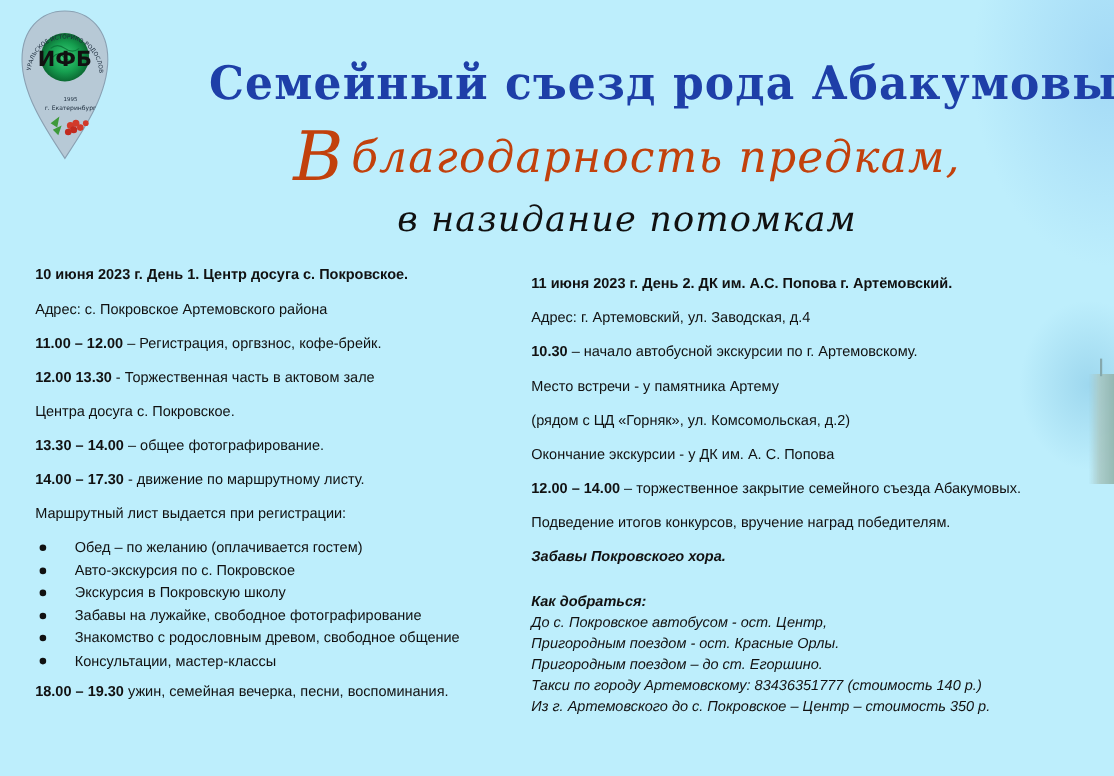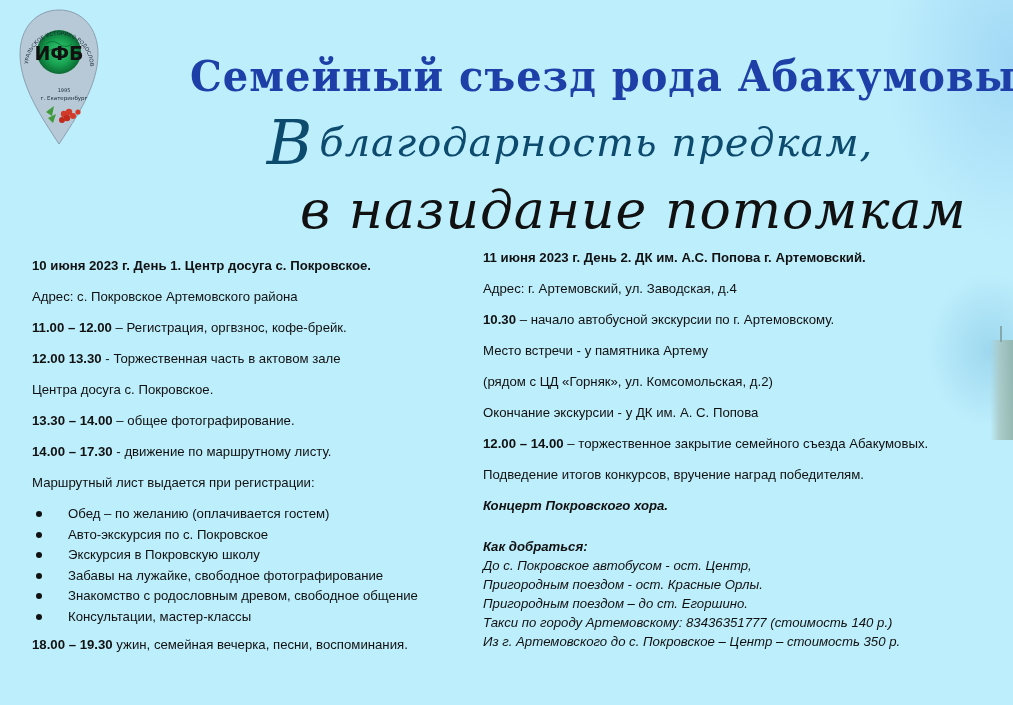--- a/index.html
+++ b/index.html
@@ -41,42 +41,42 @@
       letter-spacing: 1px;
       color: #1e3fa8;
       white-space: nowrap;
       transform: scaleY(1.05);
     }
     .subtitle1 {
       position: absolute; left: 240px; top: 112px; width: 660px;
       font-family: "DejaVu Serif", serif;
       font-style: italic;
       font-size: 40px;
-      color: #0c4a6e;
+      color: #c2410c;
       text-align: center;
       white-space: nowrap;
       letter-spacing: 1px;
     }
     .subtitle1 .cap {
       font-size: 62px; line-height: 1; vertical-align: -8px; margin-right: 6px;
     }
     .subtitle2 {
       position: absolute; left: 300px; top: 180px; width: 540px;
       font-family: "DejaVu Serif", serif;
       font-style: italic;
-      font-size: 52px;
+      font-size: 32px;
       color: #111;
       text-align: center;
       white-space: nowrap;
       letter-spacing: 1px;
     }
 
     
     .col { position: absolute; font-size: 13.2px; }
-    .col-left { left: 32px; top: 256px; width: 440px; }
+    .col-left { left: 32px; top: 240px; width: 440px; }
     .col-right { left: 483px; top: 248px; width: 520px; }
     .line { height: 31px; line-height: 19px; white-space: nowrap; }
     .b { font-weight: bold; }
     .bi { font-weight: bold; font-style: italic; }
     .bullets { margin-top: 4px; margin-bottom: 8px; }
     .bullet {
       height: 20.5px; line-height: 20.5px; white-space: nowrap; position: relative; padding-left: 36px;
     }
     .bullet .dot {
       position: absolute; left: 4px; top: 7px; width: 6px; height: 6px; border-radius: 50%; background: #111;
@@ -149,21 +149,21 @@
 
 <div class="col col-right">
   <div class="line b">11 июня 2023 г. День 2. ДК им. А.С. Попова г. Артемовский.</div>
   <div class="line">Адрес: г. Артемовский, ул. Заводская, д.4</div>
   <div class="line"><span class="b">10.30</span><span>  – начало автобусной экскурсии по г. Артемовскому.</span></div>
   <div class="line">Место  встречи - у памятника Артему</div>
   <div class="line">(рядом с ЦД «Горняк», ул. Комсомольская, д.2)</div>
   <div class="line">Окончание экскурсии - у ДК им. А. С. Попова</div>
   <div class="line"><span class="b">12.00 – 14.00</span><span> – торжественное закрытие семейного съезда Абакумовых.</span></div>
   <div class="line">Подведение итогов конкурсов, вручение наград победителям.</div>
-  <div class="line bi">Концерт Покровского хора.</div>
+  <div class="line bi">Забавы Покровского хора.</div>
 
   <div class="howto">
     <div class="hl hh">Как добраться:</div>
     <div class="hl">До с. Покровское автобусом -  ост. Центр,</div>
     <div class="hl">Пригородным поездом -  ост. Красные Орлы.</div>
     <div class="hl">Пригородным поездом – до ст. Егоршино.</div>
     <div class="hl">Такси по  городу Артемовскому: 83436351777  (стоимость 140 р.)</div>
     <div class="hl">Из г. Артемовского до с. Покровское  – Центр – стоимость 350 р.</div>
   </div>
 </div>

